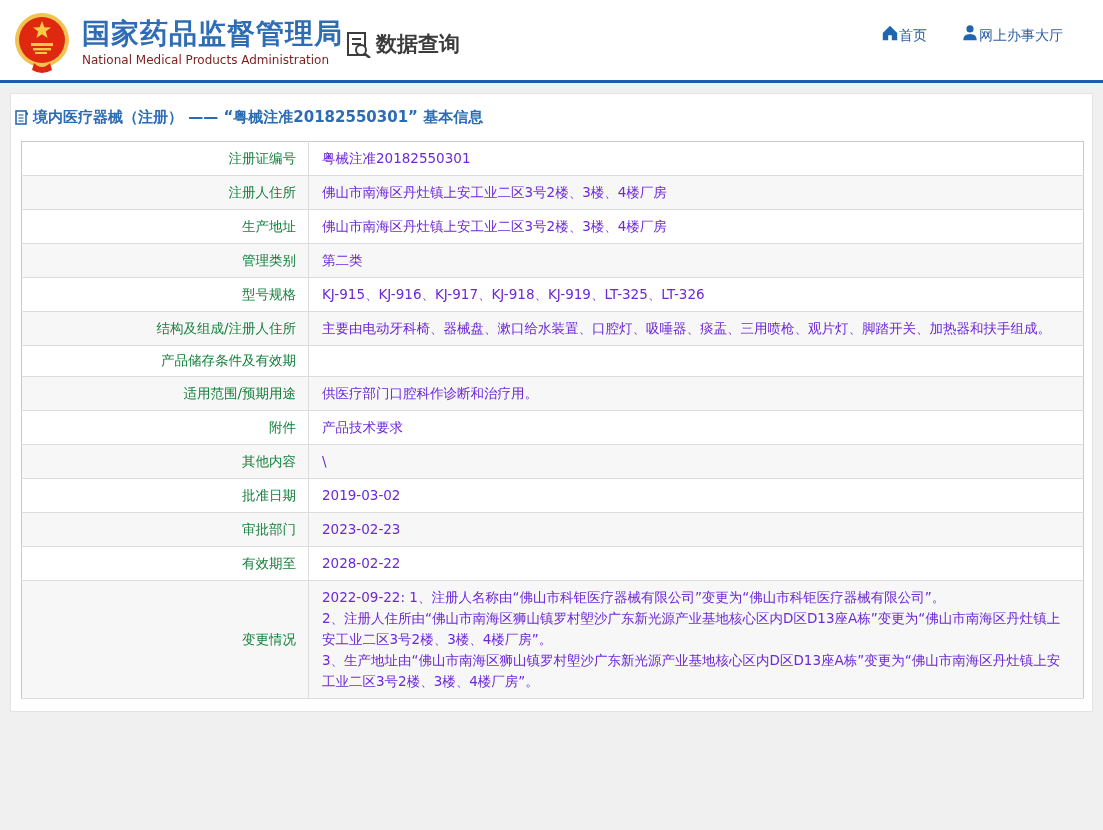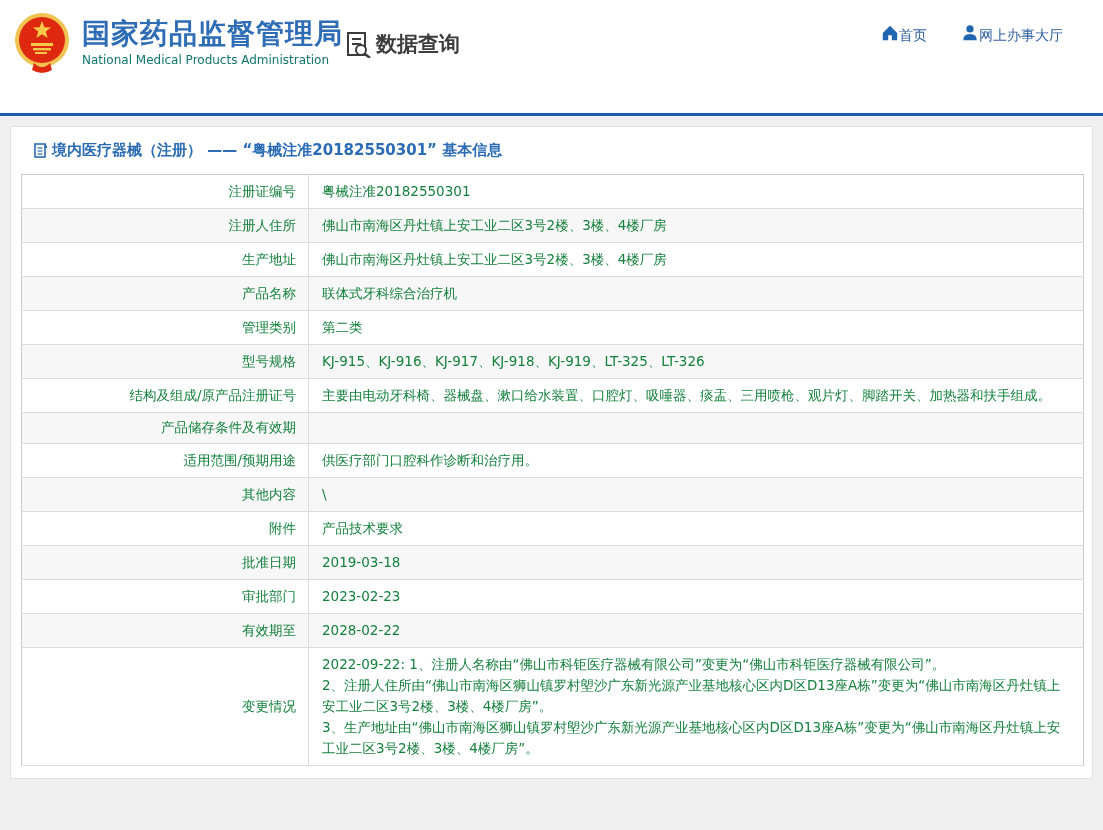--- a/index.html
+++ b/index.html
@@ -4,46 +4,46 @@
 <style>
   * { margin: 0; padding: 0; box-sizing: border-box; }
   html, body {
     width: 1103px; height: 830px;
     font-family: "DejaVu Sans", "Liberation Sans", sans-serif;
     background: #f0f0f0;
     overflow: hidden;
   }
   
   .topbar {
-    height: 116px; background: #ffffff;
+    height: 83px; background: #ffffff;
     position: relative;
     border-bottom: 3px solid #1c5fa8;
   }
   .logo-wrap { position: absolute; left: 14px; top: 11px; display: flex; align-items: center; }
   .emblem { width: 56px; height: 62px; }
   .logo-text { margin-left: 12px; }
   .logo-cn { font-size: 28px; font-weight: bold; color: #2e6cb5; letter-spacing: 1px; line-height: 32px; }
-  .logo-en { font-size: 12px; color: #0f766e; margin-top: 3px; }
+  .logo-en { font-size: 12px; color: #7f1d1d; margin-top: 3px; }
   .site-section { position: absolute; left: 345px; top: 30px; display: flex; align-items: center; }
   .section-icon { width: 27px; height: 27px; margin-right: 4px; }
   .section-label { font-size: 21px; font-weight: bold; color: #3c3c3c; }
   .topnav { position: absolute; right: 40px; top: 24px; display: flex; gap: 34px; }
   .topnav-item { display: flex; flex-direction: row; align-items: center; cursor: pointer; }
   .topnav-icon { width: 18px; height: 18px; margin-bottom: 5px; }
   .topnav-label { font-size: 14px; color: #2d5e9e; white-space: nowrap; }
   
   .panel {
     margin: 10px 10px 0 10px;
     background: #ffffff;
     border: 1px solid #e3e3e3;
     padding-bottom: 12px;
   }
   .page-title-row {
     display: flex; align-items: center;
-    padding: 14px 12px 12px 23px;
+    padding: 14px 12px 12px 4px;
   }
   .title-icon { width: 14px; height: 15px; margin-right: 4px; flex: 0 0 auto; }
   .page-title { font-size: 15px; font-weight: bold; color: #2b6cb5; }
   
   table.info {
     width: 1063px; margin: 2px 10px 0 10px;
     border-collapse: collapse;
     border: 1px solid #c9c9c9;
     table-layout: fixed;
   }
@@ -54,21 +54,21 @@
     text-align: right;
     vertical-align: middle;
     padding: 6px 12px 6px 6px;
     color: #15803d;
     font-size: 13.5px;
     border-right: 1px solid #dcdcdc;
     height: 28px;
   }
   td.cell-value {
     padding: 6px 10px 6px 13px;
-    color: #15803d;
+    color: #6d28d9;
     font-size: 13.5px;
     vertical-align: middle;
     white-space: pre-line;
     line-height: 21px;
   }
 </style>
 </head>
 <body>
 
 <div class="topbar">
@@ -136,54 +136,50 @@
         </tr>
         <tr>
           <td class="cell-label">注册人住所</td>
           <td class="cell-value">佛山市南海区丹灶镇上安工业二区3号2楼、3楼、4楼厂房</td>
         </tr>
         <tr>
           <td class="cell-label">生产地址</td>
           <td class="cell-value">佛山市南海区丹灶镇上安工业二区3号2楼、3楼、4楼厂房</td>
         </tr>
         <tr>
-          <td class="cell-label">产品名称</td>
-          <td class="cell-value">联体式牙科综合治疗机</td>
-        </tr>
-        <tr>
           <td class="cell-label">管理类别</td>
           <td class="cell-value">第二类</td>
         </tr>
         <tr>
           <td class="cell-label">型号规格</td>
           <td class="cell-value">KJ-915、KJ-916、KJ-917、KJ-918、KJ-919、LT-325、LT-326</td>
         </tr>
         <tr>
-          <td class="cell-label">结构及组成/原产品注册证号</td>
+          <td class="cell-label">结构及组成/注册人住所</td>
           <td class="cell-value">主要由电动牙科椅、器械盘、漱口给水装置、口腔灯、吸唾器、痰盂、三用喷枪、观片灯、脚踏开关、加热器和扶手组成。</td>
         </tr>
         <tr>
           <td class="cell-label">产品储存条件及有效期</td>
           <td class="cell-value"></td>
         </tr>
         <tr>
           <td class="cell-label">适用范围/预期用途</td>
           <td class="cell-value">供医疗部门口腔科作诊断和治疗用。</td>
         </tr>
         <tr>
+          <td class="cell-label">附件</td>
+          <td class="cell-value">产品技术要求</td>
+        </tr>
+        <tr>
           <td class="cell-label">其他内容</td>
           <td class="cell-value">\</td>
         </tr>
         <tr>
-          <td class="cell-label">附件</td>
-          <td class="cell-value">产品技术要求</td>
-        </tr>
-        <tr>
           <td class="cell-label">批准日期</td>
-          <td class="cell-value">2019-03-18</td>
+          <td class="cell-value">2019-03-02</td>
         </tr>
         <tr>
           <td class="cell-label">审批部门</td>
           <td class="cell-value">2023-02-23</td>
         </tr>
         <tr>
           <td class="cell-label">有效期至</td>
           <td class="cell-value">2028-02-22</td>
         </tr>
         <tr>

